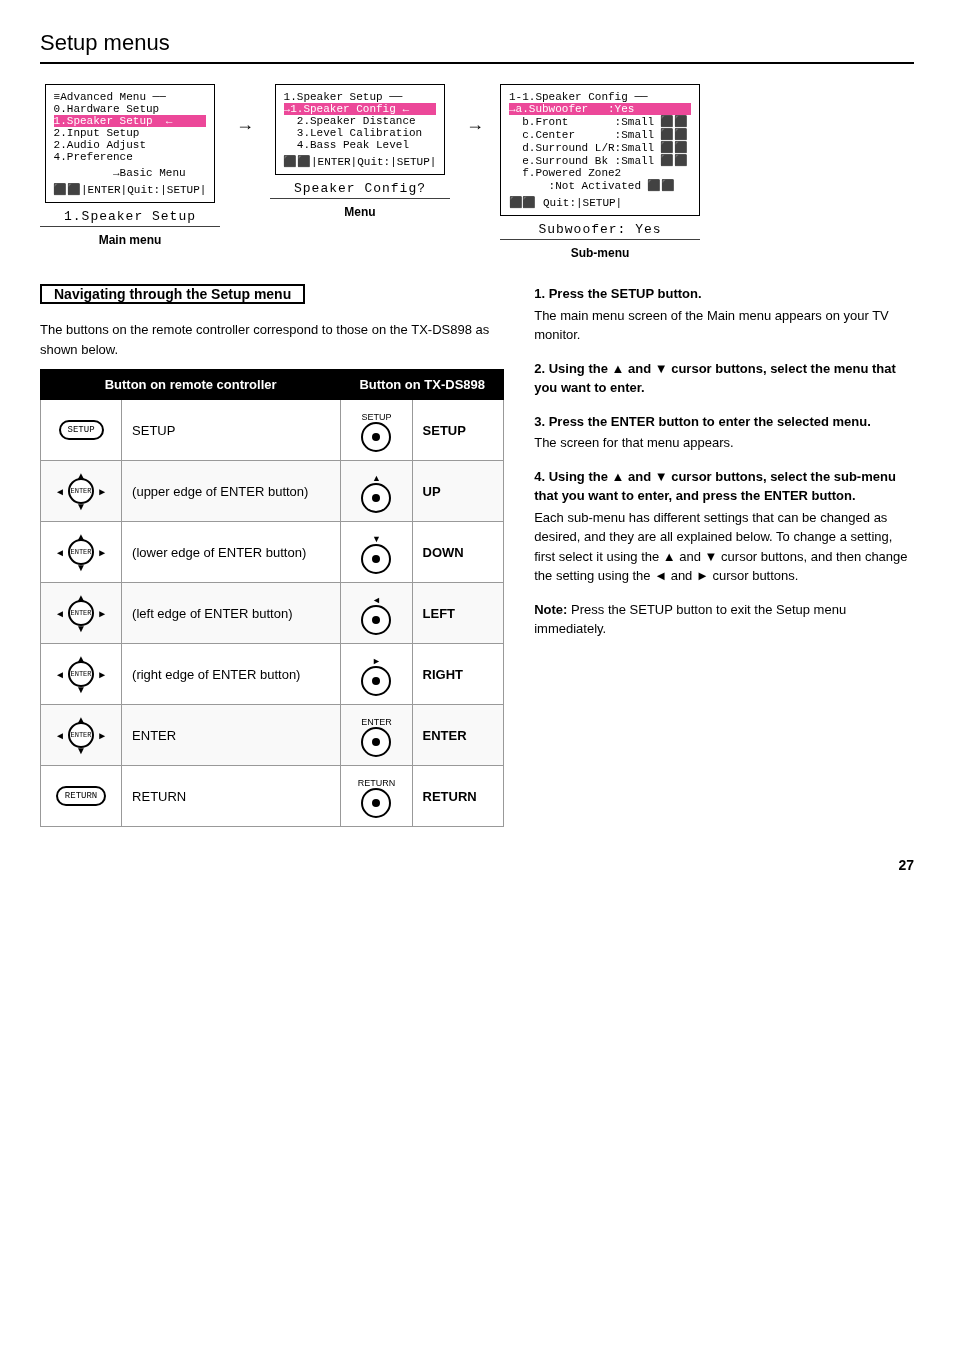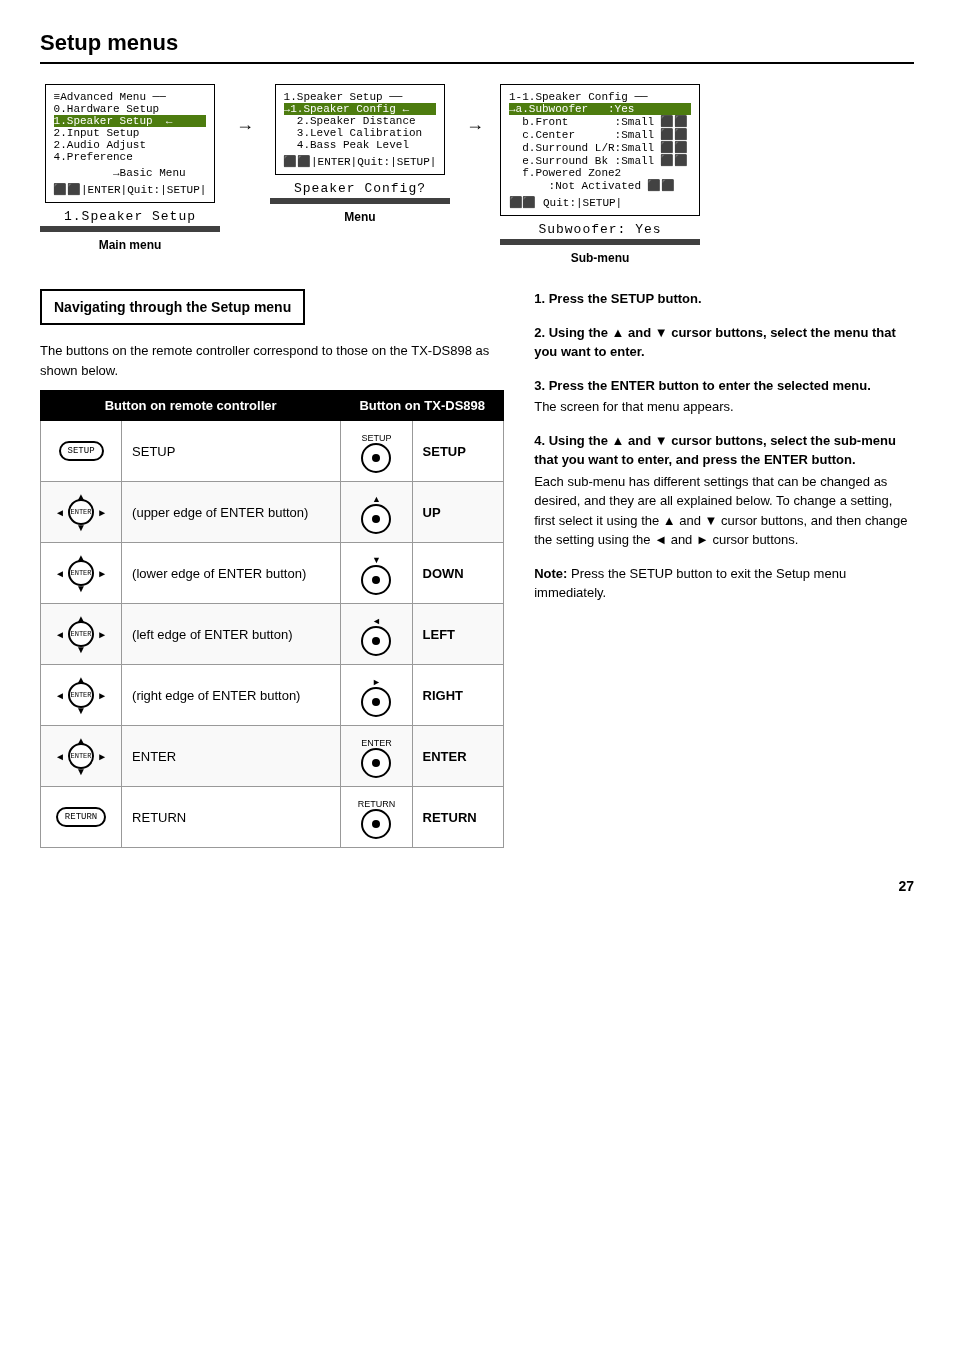--- a/index.html
+++ b/index.html
@@ -7,21 +7,21 @@
       font-family: Arial, Helvetica, sans-serif;
       font-size: 13px;
       background: #fff;
       color: #000;
       width: 954px;
       min-height: 1351px;
       padding: 30px 40px;
     }
     h1.page-title {
       font-size: 22px;
-      font-weight: bold;
+      font-weight: normal;
       margin-bottom: 20px;
       border-bottom: 2px solid #000;
       padding-bottom: 6px;
     }
 
     
     .menu-diagrams {
       display: flex;
       gap: 16px;
       margin-bottom: 24px;
@@ -29,56 +29,56 @@
     }
     .menu-box {
       border: 1px solid #000;
       font-family: 'Courier New', monospace;
       font-size: 11px;
       padding: 6px 8px;
       min-width: 160px;
       background: #fff;
     }
     .menu-box .highlighted {
-      background: #4d7c0f;
+      background: #ec4899;
       color: #fff;
     }
     .menu-label {
       text-align: center;
       font-size: 12px;
       font-weight: bold;
       margin-top: 6px;
     }
     .lcd-text {
       font-family: 'Courier New', monospace;
       font-size: 14px;
       letter-spacing: 1px;
       text-align: center;
       margin-top: 4px;
-      border-bottom: 6px solid #404040;
+      border-bottom: 1px solid #404040;
       padding-bottom: 2px;
     }
     .menu-diagram-wrapper {
       display: flex;
       flex-direction: column;
       align-items: center;
     }
     .arrow-connector {
       display: flex;
       align-items: center;
       justify-content: center;
       font-size: 18px;
       padding-top: 30px;
       color: #000;
     }
 
     
     .section-box {
       border: 2px solid #000;
-      padding: 8px 12px;
+      padding: 0 12px;
       margin-bottom: 16px;
       font-weight: bold;
       font-size: 14px;
       display: inline-block;
     }
 
     
     .desc-text {
       font-size: 13px;
       margin-bottom: 10px;
@@ -381,21 +381,21 @@
                 </div>
   </div></td>
             <td><span class="btn-right-label">RETURN</span></td>
           </tr>
         </tbody>
     </table>
   </div>
 
   <div class="col-right">
     <ol class="steps" id="steps-list">
-    <li class="step-item"><span class="step-num">1.</span> <span class="step-text">Press the SETUP button.</span></li>
+    <li class="step-item"><span class="step-num">1.</span> <span class="step-text">Press the SETUP button.</span><span class="step-detail">The main menu screen of the Main menu appears on your TV monitor.</span></li>
         <li class="step-item"><span class="step-num">2.</span> <span class="step-text">Using the ▲ and ▼ cursor buttons, select the menu that you want to enter.</span></li>
         <li class="step-item"><span class="step-num">3.</span> <span class="step-text">Press the ENTER button to enter the selected menu.</span><span class="step-detail">The screen for that menu appears.</span></li>
         <li class="step-item"><span class="step-num">4.</span> <span class="step-text">Using the ▲ and ▼ cursor buttons, select the sub-menu that you want to enter, and press the ENTER button.</span><span class="step-detail">Each sub-menu has different settings that can be changed as desired, and they are all explained below. To change a setting, first select it using the ▲ and ▼ cursor buttons, and then change the setting using the ◄ and ► cursor buttons.</span></li>
       </ol>
     <p style="margin-top:12px; font-size:13px; line-height:1.5;">
       <span class="note-label">Note:</span>
       <span>Press the SETUP button to exit the Setup menu immediately.</span>
     </p>
   </div>
 </div>

